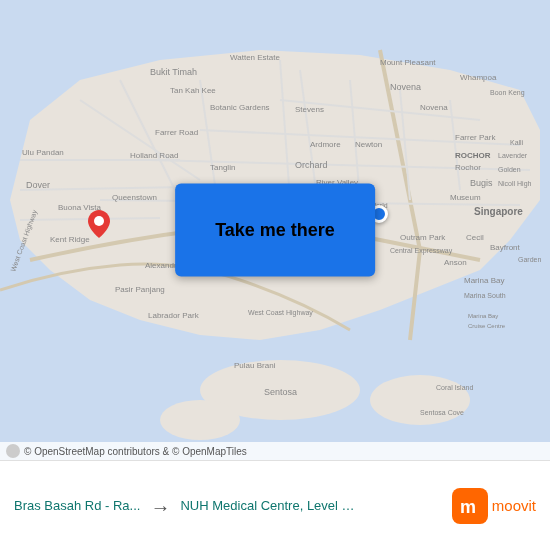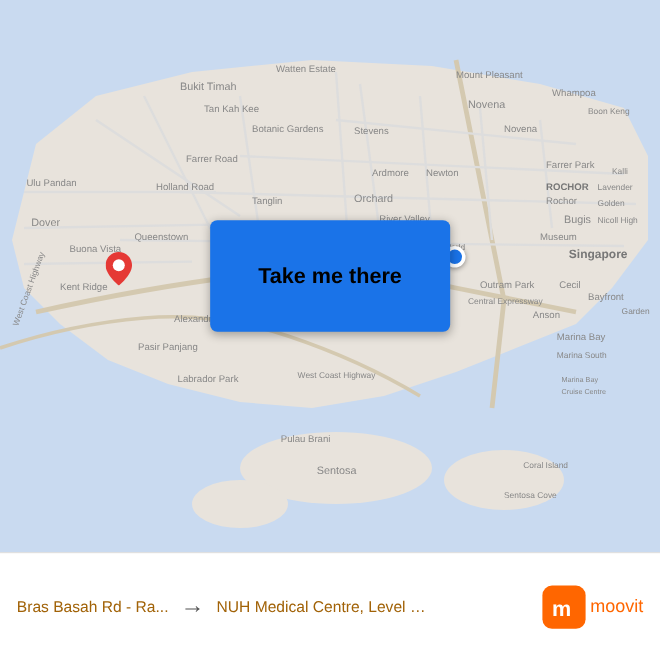--- a/index.html
+++ b/index.html
@@ -96,21 +96,21 @@
     .route-info {
       display: flex;
       align-items: center;
       flex: 1;
       gap: 10px;
       overflow: hidden;
     }
 
     .route-from, .route-to {
       font-size: 13px;
-      color: #a16207;
+      color: #0f766e;
       font-weight: 500;
       white-space: nowrap;
       overflow: hidden;
       text-overflow: ellipsis;
       max-width: 180px;
     }
 
     .route-arrow {
       font-size: 20px;
       color: #555;
@@ -297,20 +297,24 @@
     </svg>
   </div>
 
   
   <div class="marker-dest"></div>
 
   
   <button class="take-me-there-btn">Take me there</button>
 
   
+  <div class="attribution">
+    <div class="attribution-logo"></div>
+    <span>© OpenStreetMap contributors &amp; © OpenMapTiles</span>
+  </div>
 </div>
 
 <div class="bottom-bar">
   <div class="route-info">
     <span class="route-from">Bras Basah Rd - Ra...</span>
     <span class="route-arrow">→</span>
     <span class="route-to">NUH Medical Centre, Level 8,...</span>
   </div>
   <div class="moovit-logo">
     <div class="moovit-icon">

